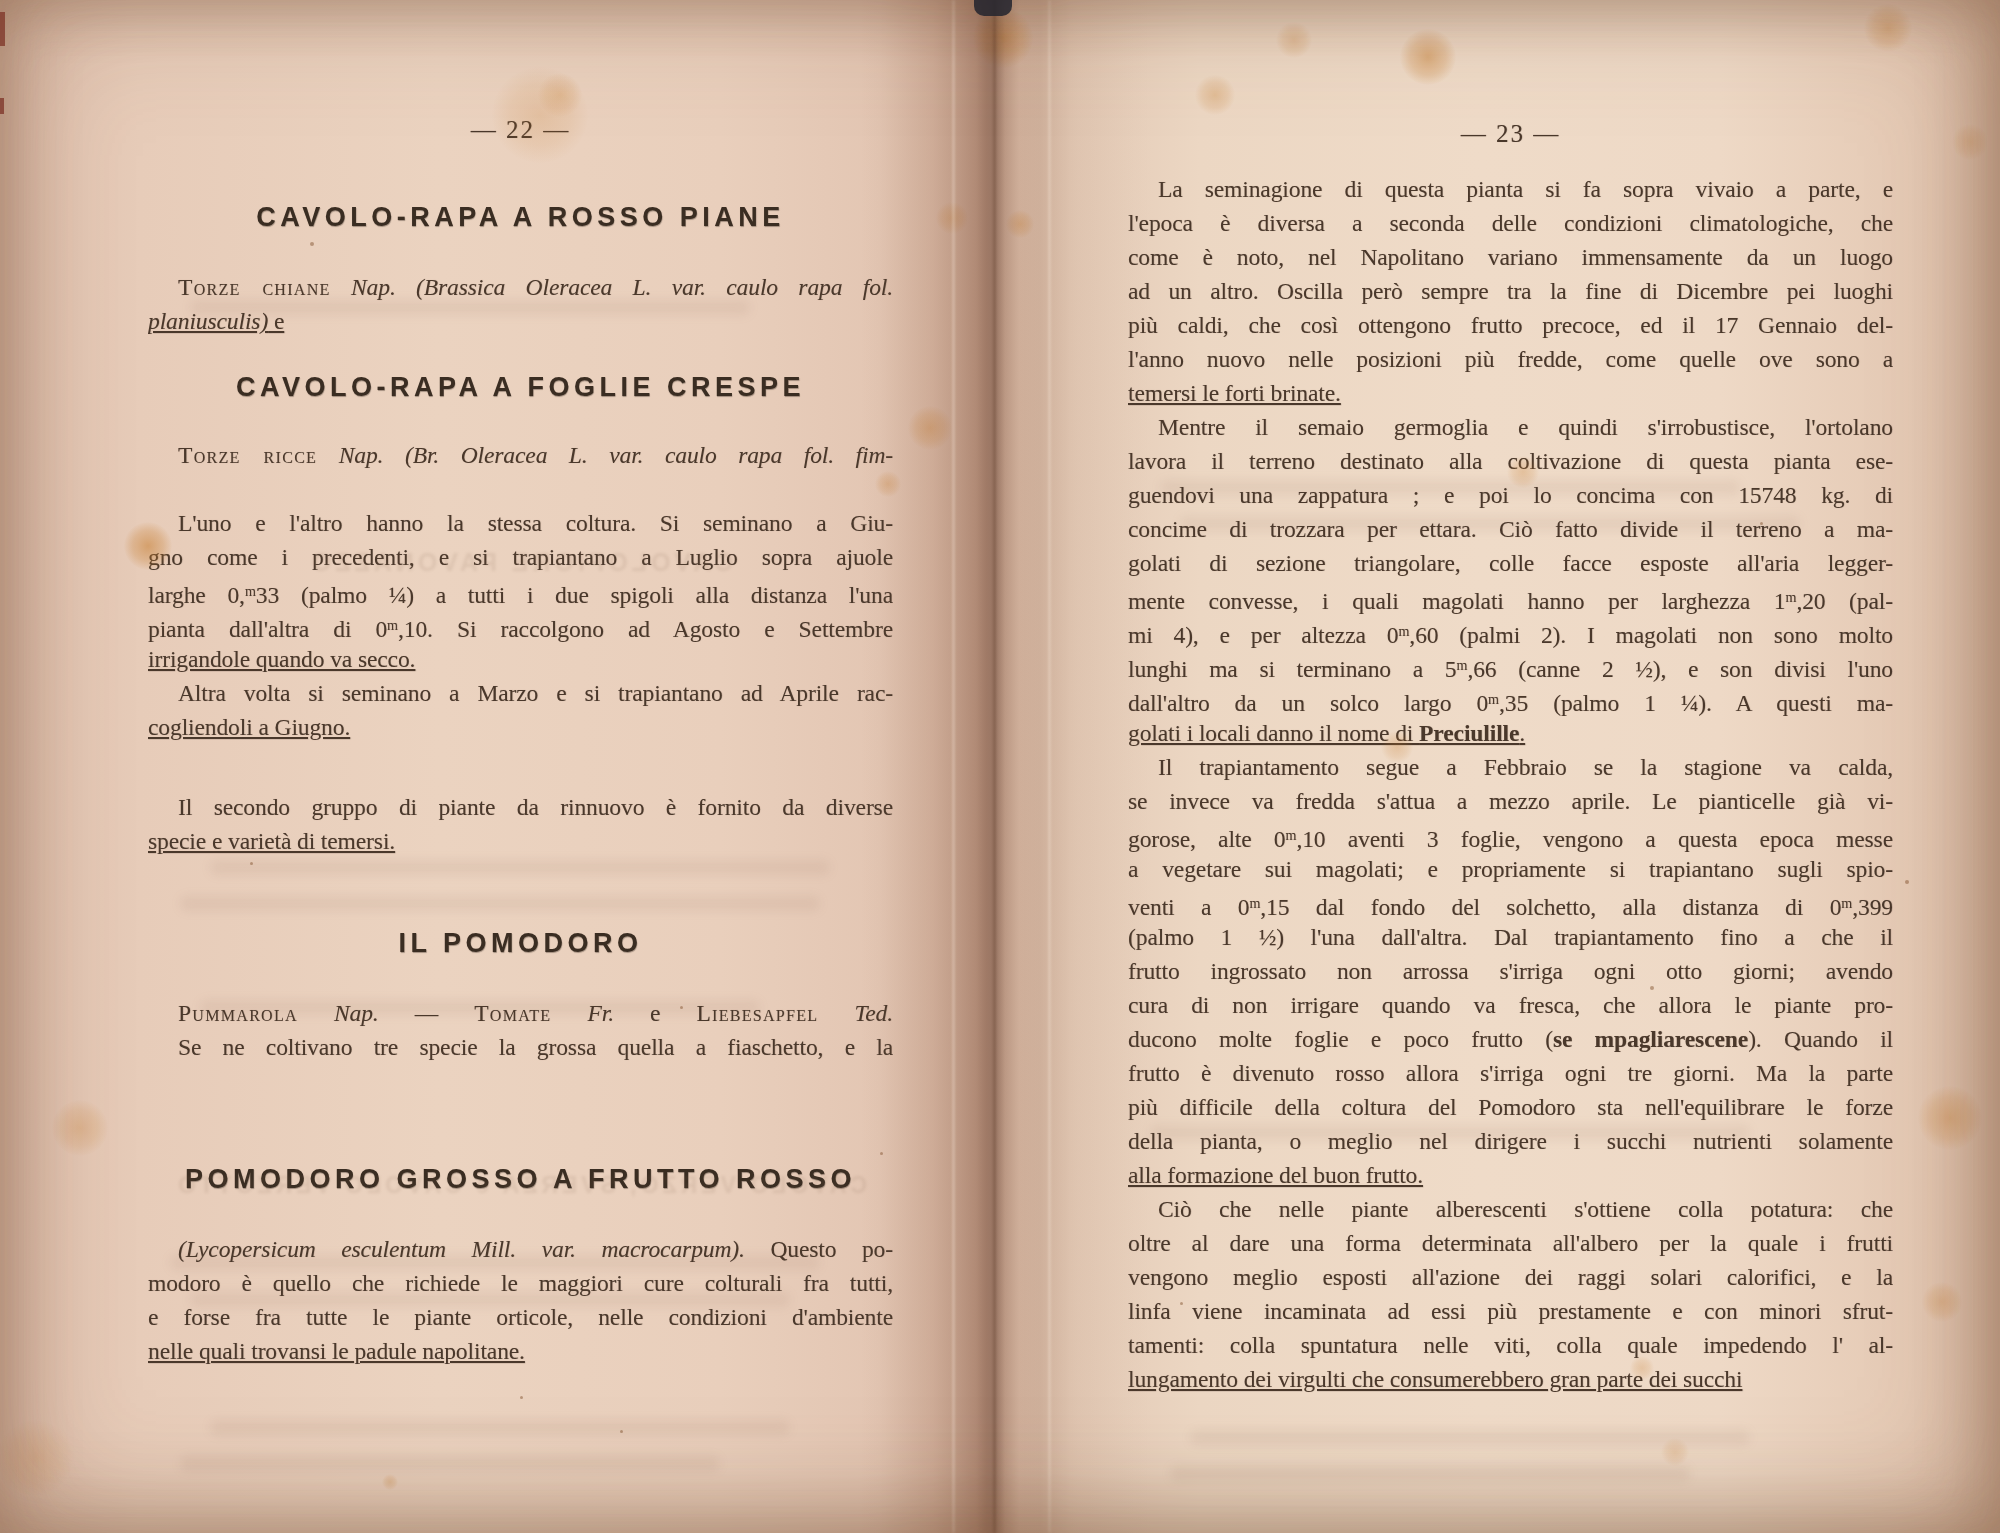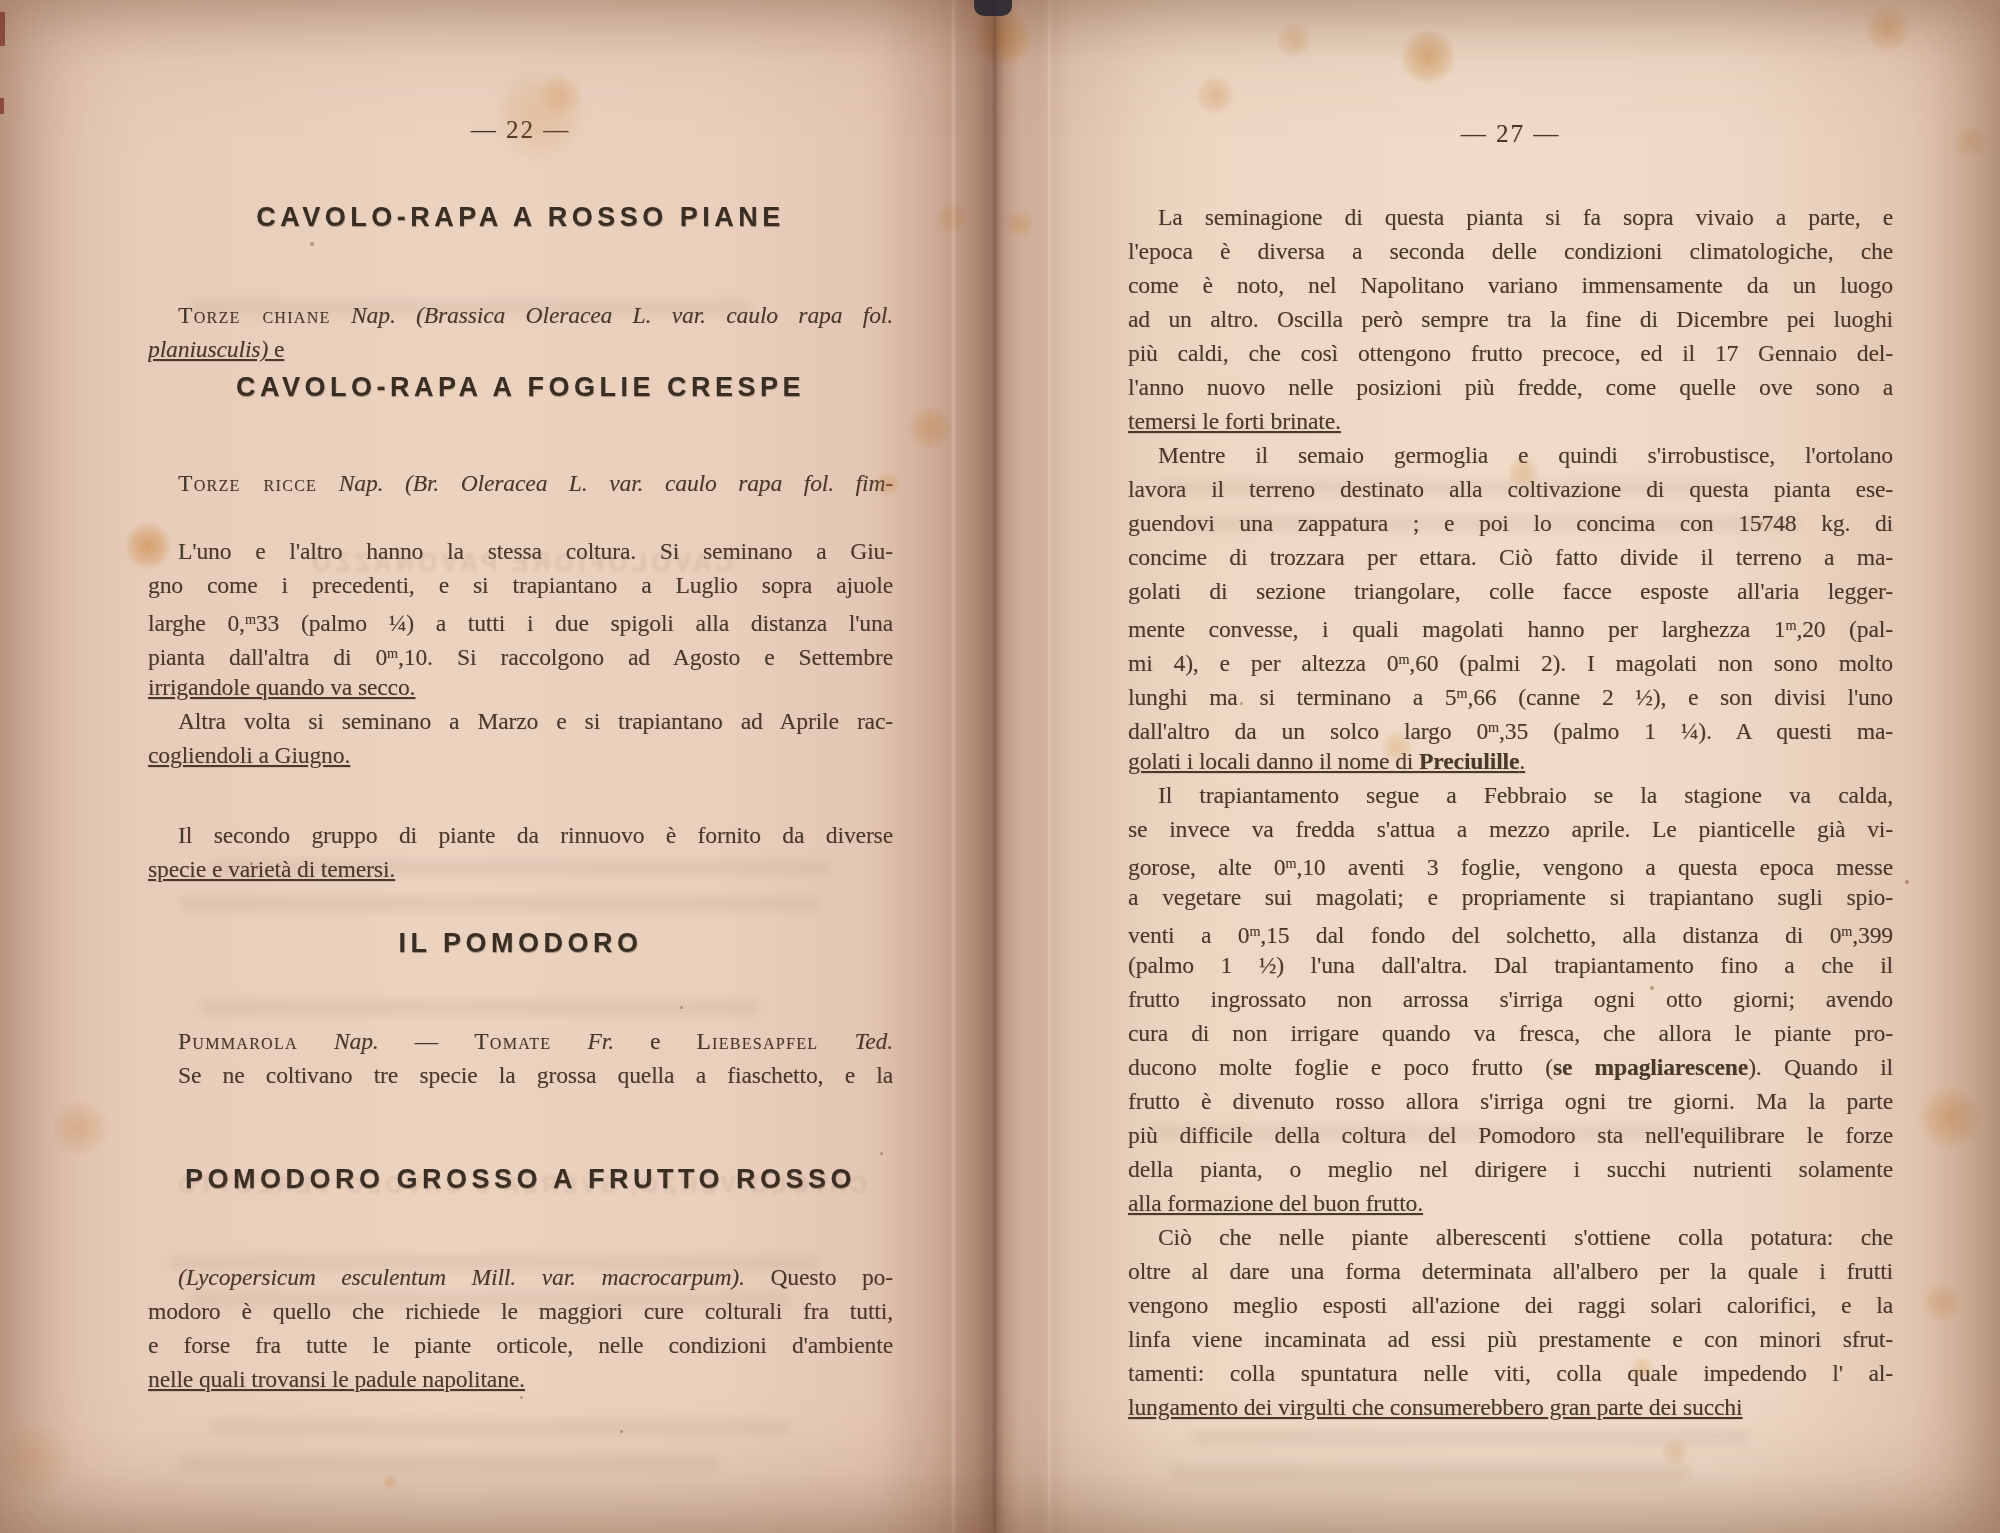--- a/index.html
+++ b/index.html
@@ -39,21 +39,21 @@
     text-shadow:0.4px 0.5px 0.8px rgba(58,45,34,.4);
   }
   .bpara{position:absolute;}
   .ln{
     height:34px;line-height:34px;overflow:hidden;
     font-size:23.5px;letter-spacing:-0.1px;color:#4a382b;
     text-align:justify;text-align-last:justify;
     text-shadow:0.4px 0.4px 0.7px rgba(74,56,43,.32);
   }
   .ln.end{text-align-last:left;text-decoration:underline;}
-  .ln.ind{text-indent:30px;margin-top:28px;}
+  .ln.ind{text-indent:30px;}
   .ln .sc{font-variant-caps:small-caps;letter-spacing:1.3px;}
   .ln i{font-style:italic;}
   .ln b{font-weight:700;}
   .ln sup{font-size:60%;vertical-align:7px;letter-spacing:0;}
 
   
   .ghost{
     position:absolute;left:148px;width:745px;text-align:center;
     transform:scaleX(-1);
     font-family:"Liberation Sans",sans-serif;font-weight:700;letter-spacing:4px;
@@ -137,21 +137,21 @@
           <div class="ln">modoro è quello che richiede le maggiori cure colturali fra tutti,</div>
           <div class="ln">e forse fra tutte le piante orticole, nelle condizioni d'ambiente</div>
           <div class="ln end">nelle quali trovansi le padule napolitane.</div>
         </div>
         <div class="ghost" style="top: 548px; font-size: 25px;">CAVOLOFIORE PAVONAZZO</div>
         <div class="ghost" style="top: 1172px; font-size: 23px;">CAVOLO VERZO, SVERZA e CAVOLO VERZOTTO</div>
       </div>
   </div>
 
   <div class="page right">
-    <div class="pagenum">— 27 —</div>
+    <div class="pagenum">— 23 —</div>
     <div class="content" id="right-content">
         <div class="bpara" style="top: 172px;">
           <div class="ln ind">La seminagione di questa pianta si fa sopra vivaio a parte, e</div>
           <div class="ln">l'epoca è diversa a seconda delle condizioni climatologiche, che</div>
           <div class="ln">come è noto, nel Napolitano variano immensamente da un luogo</div>
           <div class="ln">ad un altro. Oscilla però sempre tra la fine di Dicembre pei luoghi</div>
           <div class="ln">più caldi, che così ottengono frutto precoce, ed il 17 Gennaio del-</div>
           <div class="ln">l'anno nuovo nelle posizioni più fredde, come quelle ove sono a</div>
           <div class="ln end">temersi le forti brinate.</div>
         </div>

